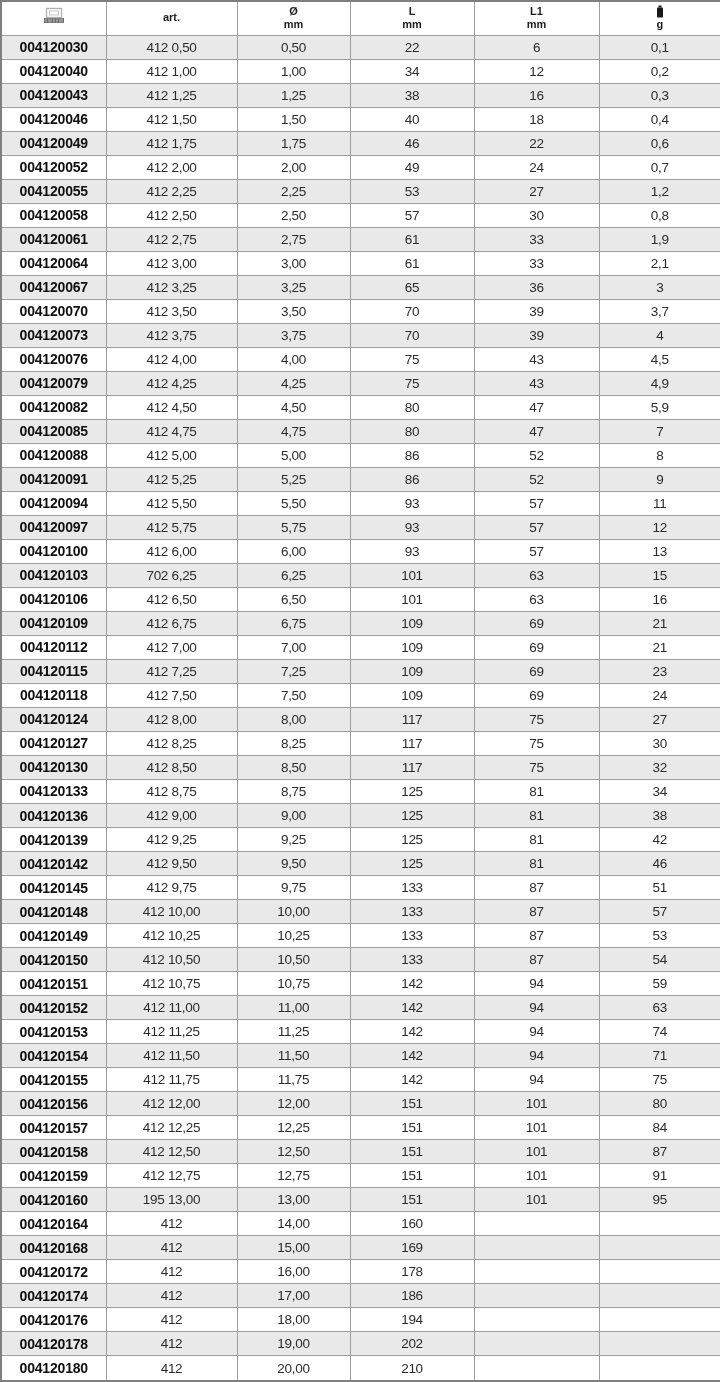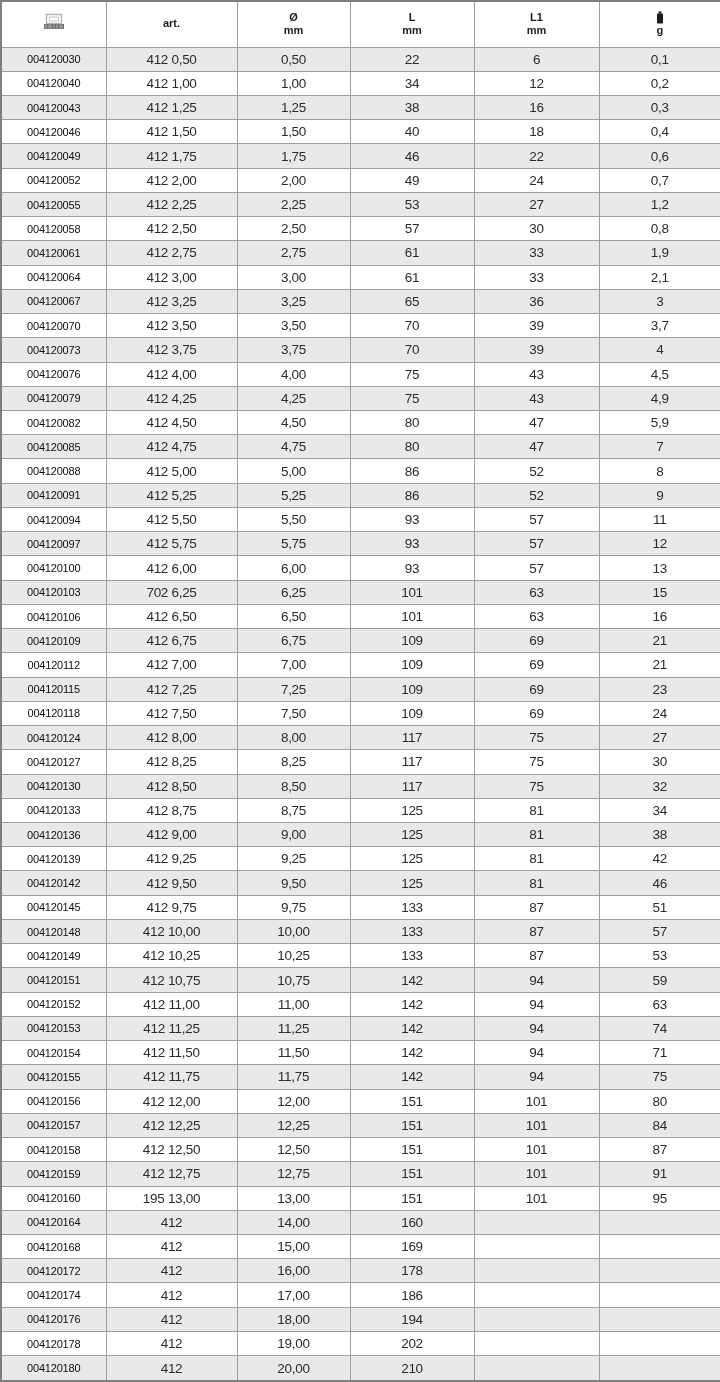--- a/index.html
+++ b/index.html
@@ -16,34 +16,34 @@
     border: 2px solid #7f7f7f;
   }
   th, td {
     border: 1px solid #9e9e9e;
     text-align: center;
     vertical-align: middle;
     padding: 0;
     overflow: hidden;
     white-space: nowrap;
   }
-  thead tr { height: 46px; background: #ffffff; }
+  thead tr { height: 34px; background: #ffffff; }
   th { font-weight: bold; font-size: 11px; color: #1d1d1d; line-height: 1.25; }
   .hdr-stack { display: flex; flex-direction: column; align-items: center; justify-content: center; }
   tbody tr:nth-child(odd)  { background: #e9e9e9; }
   tbody tr:nth-child(even) { background: #ffffff; }
   tbody td {
     font-size: 13.5px;
     color: #2b2b2b;
     letter-spacing: -0.3px;
   }
   tbody td.c0 {
-    font-weight: normal;
+    font-weight: bold;
     color: #0f0f0f;
-    font-size: 11px;
+    font-size: 14px;
     letter-spacing: -0.2px;
   }
   .icon-wrap { display: inline-flex; align-items: center; justify-content: center; }
 </style>
 </head>
 <body>
 
 <table>
   <colgroup>
     <col style="width:105px">
@@ -406,20 +406,28 @@
       </tr>
       <tr>
         <td class="c0">004120149</td>
         <td class="c1">412 10,25</td>
         <td class="c2">10,25</td>
         <td class="c3">133</td>
         <td class="c4">87</td>
         <td class="c5">53</td>
       </tr>
       <tr>
+        <td class="c0">004120150</td>
+        <td class="c1">412 10,50</td>
+        <td class="c2">10,50</td>
+        <td class="c3">133</td>
+        <td class="c4">87</td>
+        <td class="c5">54</td>
+      </tr>
+      <tr>
         <td class="c0">004120151</td>
         <td class="c1">412 10,75</td>
         <td class="c2">10,75</td>
         <td class="c3">142</td>
         <td class="c4">94</td>
         <td class="c5">59</td>
       </tr>
       <tr>
         <td class="c0">004120152</td>
         <td class="c1">412 11,00</td>

